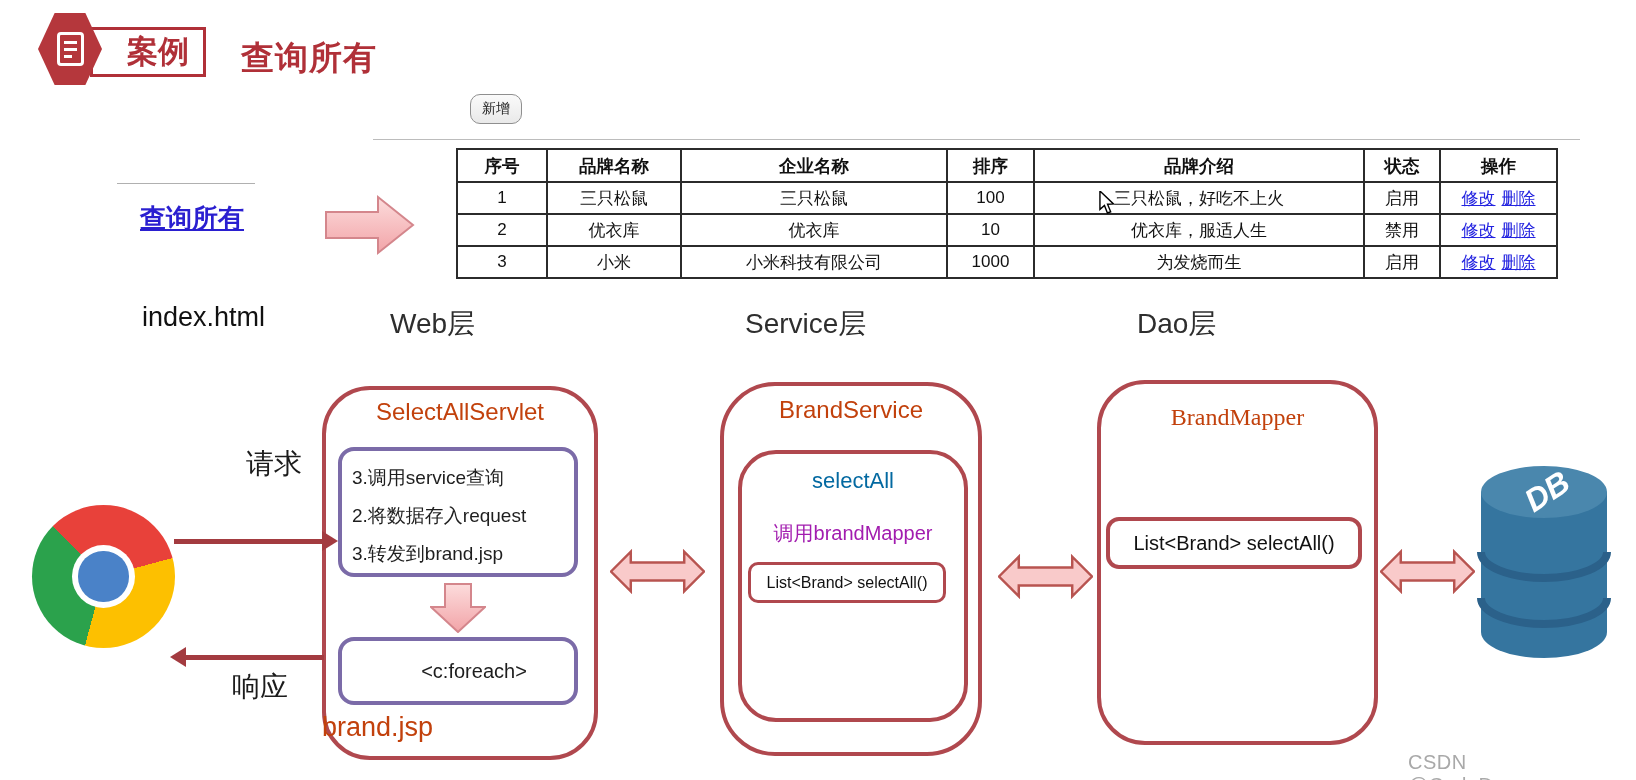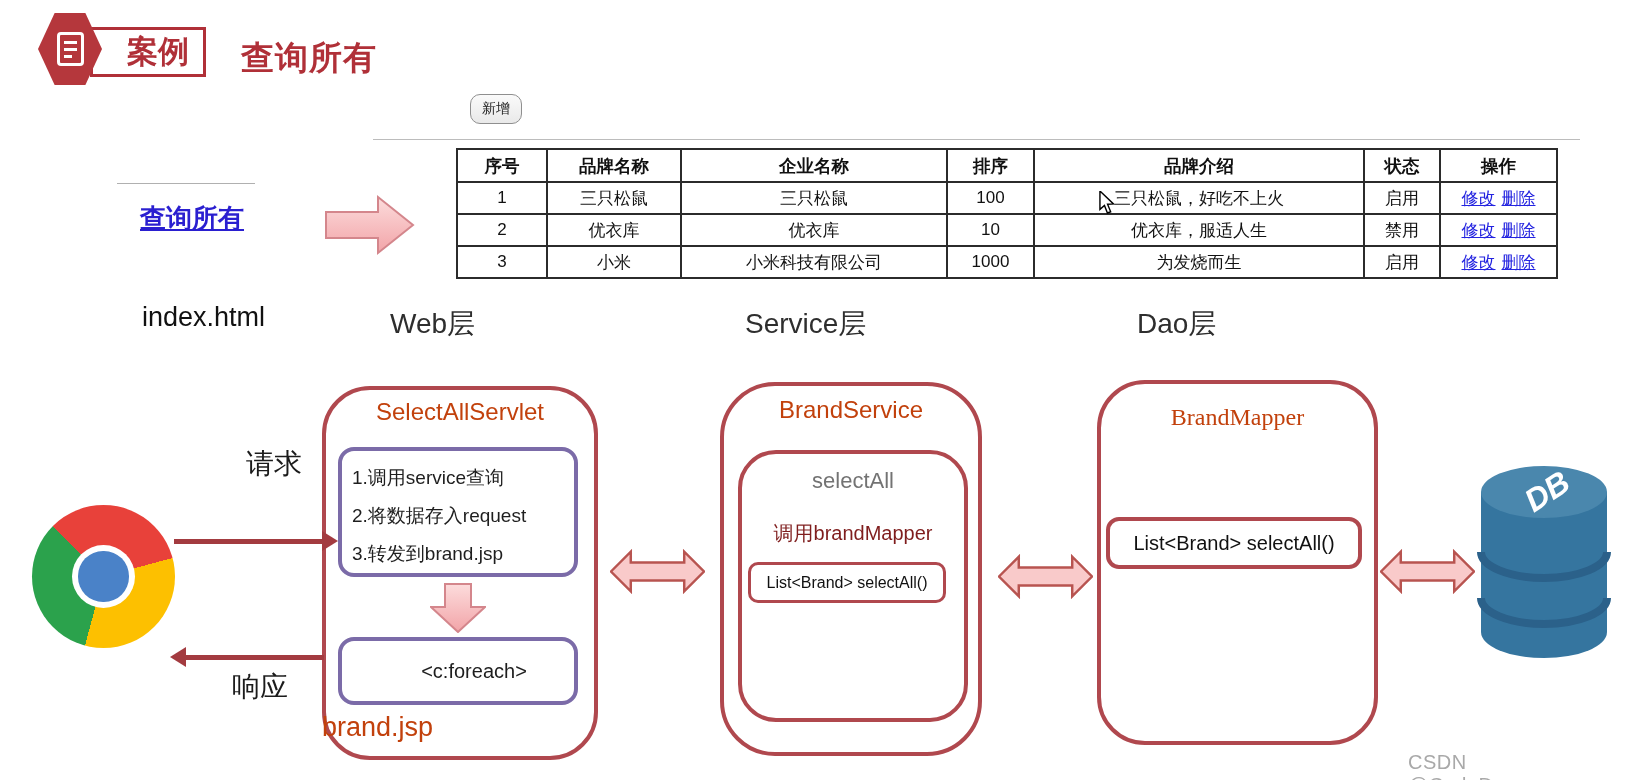--- a/index.html
+++ b/index.html
@@ -54,22 +54,22 @@
 
   .purple-box { position:absolute; border:4px solid #7b6ba8; border-radius:16px; background:#fff;padding-left:32px; }
   .steps-box { left:338px; top:447px; width:240px; height:130px; padding:8px 0 0 10px; }
   .steps-box div { font-size:19px; color:#1e1e1e; line-height:38px; white-space:nowrap; }
   .foreach-box { left:338px; top:637px; width:240px; height:68px; display:flex; align-items:center; justify-content:center;
     font-size:20px; color:#1e1e1e; }
   .brandjsp-label { position:absolute; left:322px; top:712px; width:276px; text-align:left; font-size:27px; color:#c2410c; }
 
   .svc-inner { position:absolute; left:738px; top:450px; width:230px; height:272px;
     border:4px solid #b0484e; border-radius:38px; background:#fff; }
-  .svc-method { position:absolute; left:738px; top:468px; width:230px; text-align:center; font-size:22px; color:#737373;}
-  .svc-call { position:absolute; left:738px; top:520px; width:230px; text-align:center; font-size:20px; color:#7f1d1d;}
+  .svc-method { position:absolute; left:738px; top:468px; width:230px; text-align:center; font-size:22px; color:#0369a1;}
+  .svc-call { position:absolute; left:738px; top:520px; width:230px; text-align:center; font-size:20px; color:#a21caf;}
   .svc-sig { position:absolute; left:748px; top:562px; width:198px; height:41px;
     border:3px solid #b0484e; border-radius:10px; background:#fff; display:flex; align-items:center; justify-content:center;
     font-size:16px; color:#111; }
   .dao-sig { position:absolute; left:1106px; top:517px; width:256px; height:52px;
     border:4px solid #b0484e; border-radius:13px; background:#fff; display:flex; align-items:center; justify-content:center;
     font-size:20px; color:#111; }
 
   
   .chrome { position:absolute; left:32px; top:505px; width:143px; height:143px; border-radius:50%;
     background:conic-gradient(from 75deg,#fdc000 0 120deg,#2ba24c 0 240deg,#e8413a 0 360deg); }
@@ -183,21 +183,21 @@
     <polygon points="2,18 54,18 54,3 89,31 54,59 54,44 2,44" fill="url(#pgrad)" stroke="#d4868c" stroke-width="2"></polygon>
   </svg>
 
   <div class="layer-label lbl-web">Web层</div>
   <div class="layer-label lbl-service">Service层</div>
   <div class="layer-label lbl-dao">Dao层</div>
 
   <div class="red-box box-web"></div>
   <div class="box-title" style="left:322px; top:398px; width:276px;">SelectAllServlet</div>
   <div class="purple-box steps-box">
-    <div>1.调用service查询</div>
+    <div>3.调用service查询</div>
     <div>2.将数据存入request</div>
     <div>3.转发到brand.jsp</div>
   </div>
   <svg style="position:absolute; left:430px; top:583px;" width="56" height="50" viewBox="0 0 56 50">
     <polygon points="15,1 41,1 41,24 55,24 28,49 1,24 15,24" fill="url(#pgrad)" stroke="#d4868c" stroke-width="2"></polygon>
   </svg>
   <div class="purple-box foreach-box">&lt;c:foreach&gt;</div>
   <div class="brandjsp-label">brand.jsp</div>
 
   <div class="red-box box-service"></div>

